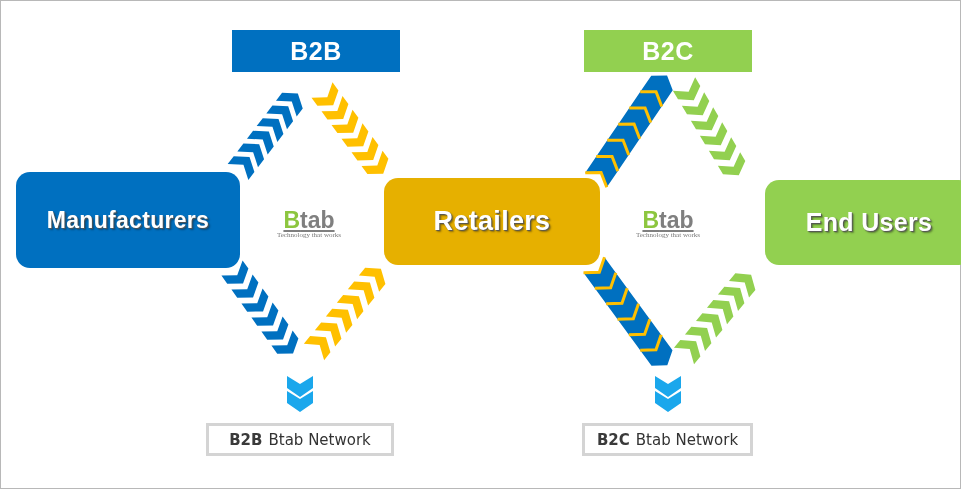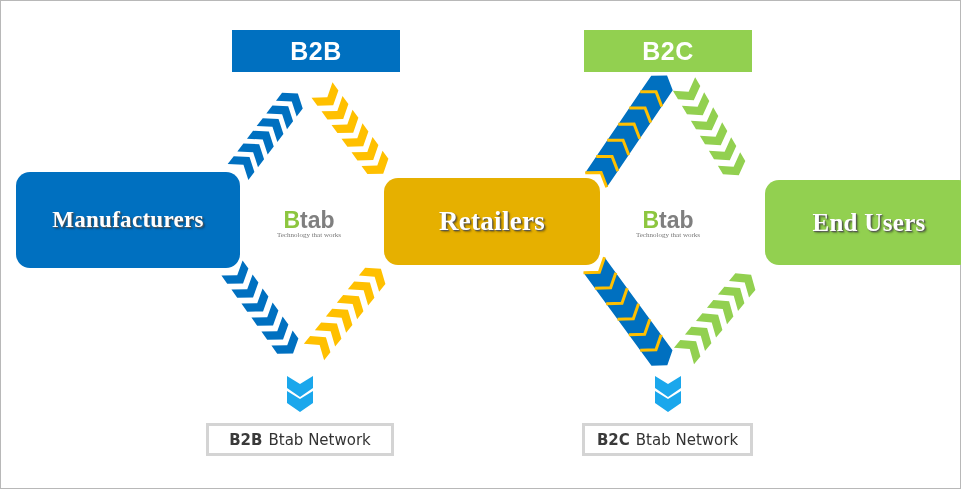--- a/index.html
+++ b/index.html
@@ -1,21 +1,21 @@
 <!DOCTYPE html>
 <html><head>
 <meta charset="utf-8">
 <style>
   html,body{margin:0;padding:0;background:#fff;}
   body{width:961px;height:489px;position:relative;overflow:hidden;font-family:"Liberation Sans",sans-serif;}
   .frame{position:absolute;left:0;top:0;width:959px;height:487px;border:1px solid #b8b8b8;}
   .tag{position:absolute;color:#fff;font-weight:bold;font-size:25px;display:flex;align-items:center;justify-content:center;letter-spacing:0.5px;}
-  .node{position:absolute;border-radius:14px;color:#fff;font-weight:bold;display:flex;align-items:center;justify-content:center;text-shadow:1px 1px 1px #555,2px 2px 2px rgba(0,0,0,0.35);letter-spacing:0.3px;font-family:Liberation Serif, serif;}
+  .node{position:absolute;border-radius:14px;color:#fff;font-weight:bold;display:flex;align-items:center;justify-content:center;text-shadow:1px 1px 1px #555,2px 2px 2px rgba(0,0,0,0.35);letter-spacing:0.3px;}
   .logo{position:absolute;text-align:center;width:80px;}
-  .logo .word{font-family:"Liberation Sans",sans-serif;font-weight:bold;font-size:23px;line-height:24px;color:#7f7f7f;letter-spacing:0px;}
+  .logo .word{font-family:"Liberation Sans",sans-serif;font-weight:bold;font-size:23px;line-height:24px;color:#7f7f7f;letter-spacing:0px;text-decoration:underline;}
   .logo .word .b{color:#8dc63f;}
   .logo .sub{font-size:7px;color:#777;margin-top:-1px;font-family:Liberation Serif, serif;}
   .net{position:absolute;height:33px;border:3px solid #d4d4d4;background:#fff;display:flex;align-items:center;justify-content:center;font-family:"DejaVu Sans",sans-serif;font-size:15px;color:#333;box-sizing:border-box;}
   .net b{margin-right:6px;color:#3a3a3a;}
   svg.arrows{position:absolute;left:0;top:0;}
 </style>
 </head>
 <body>
 
 <div class="frame"></div>

